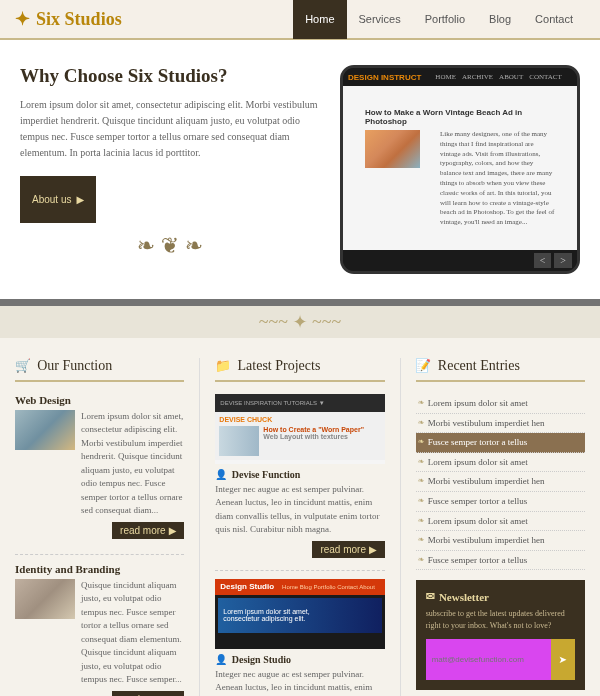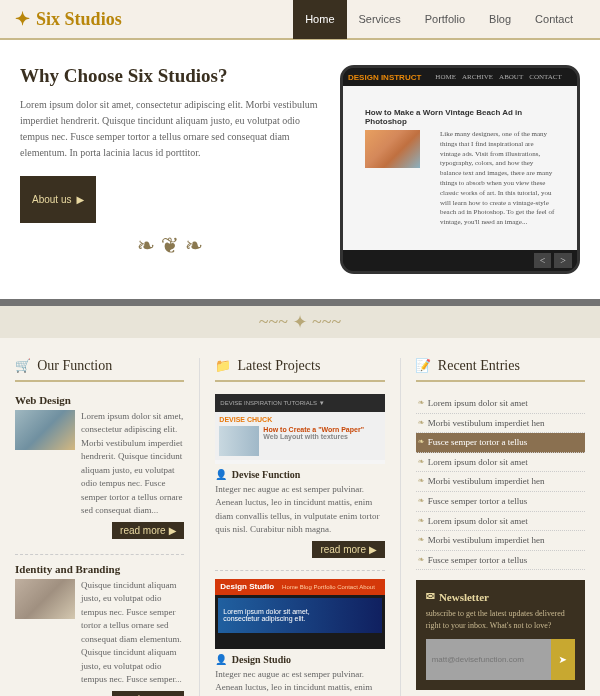--- a/index.html
+++ b/index.html
@@ -218,21 +218,21 @@
       margin-top: 10px;
     }
     .newsletter-box h4 { font-size: 11px; margin-bottom: 5px; display: flex; align-items: center; gap: 4px; font-family: Georgia, serif; }
     .newsletter-box p { font-size: 8px; color: #c8b890; line-height: 1.4; margin-bottom: 8px; }
     .newsletter-input-row { display: flex; }
     .newsletter-input {
       flex: 1;
       padding: 16px 6px;
       font-size: 8px;
       border: none;
-      background: #a3a3a3;
+      background: #d946ef;
       color: #333;
     }
     .newsletter-submit {
       background: #c8a830;
       border: none;
       padding: 4px 8px;
       color: #fff;
       cursor: pointer;
       font-size: 10px;
     }

